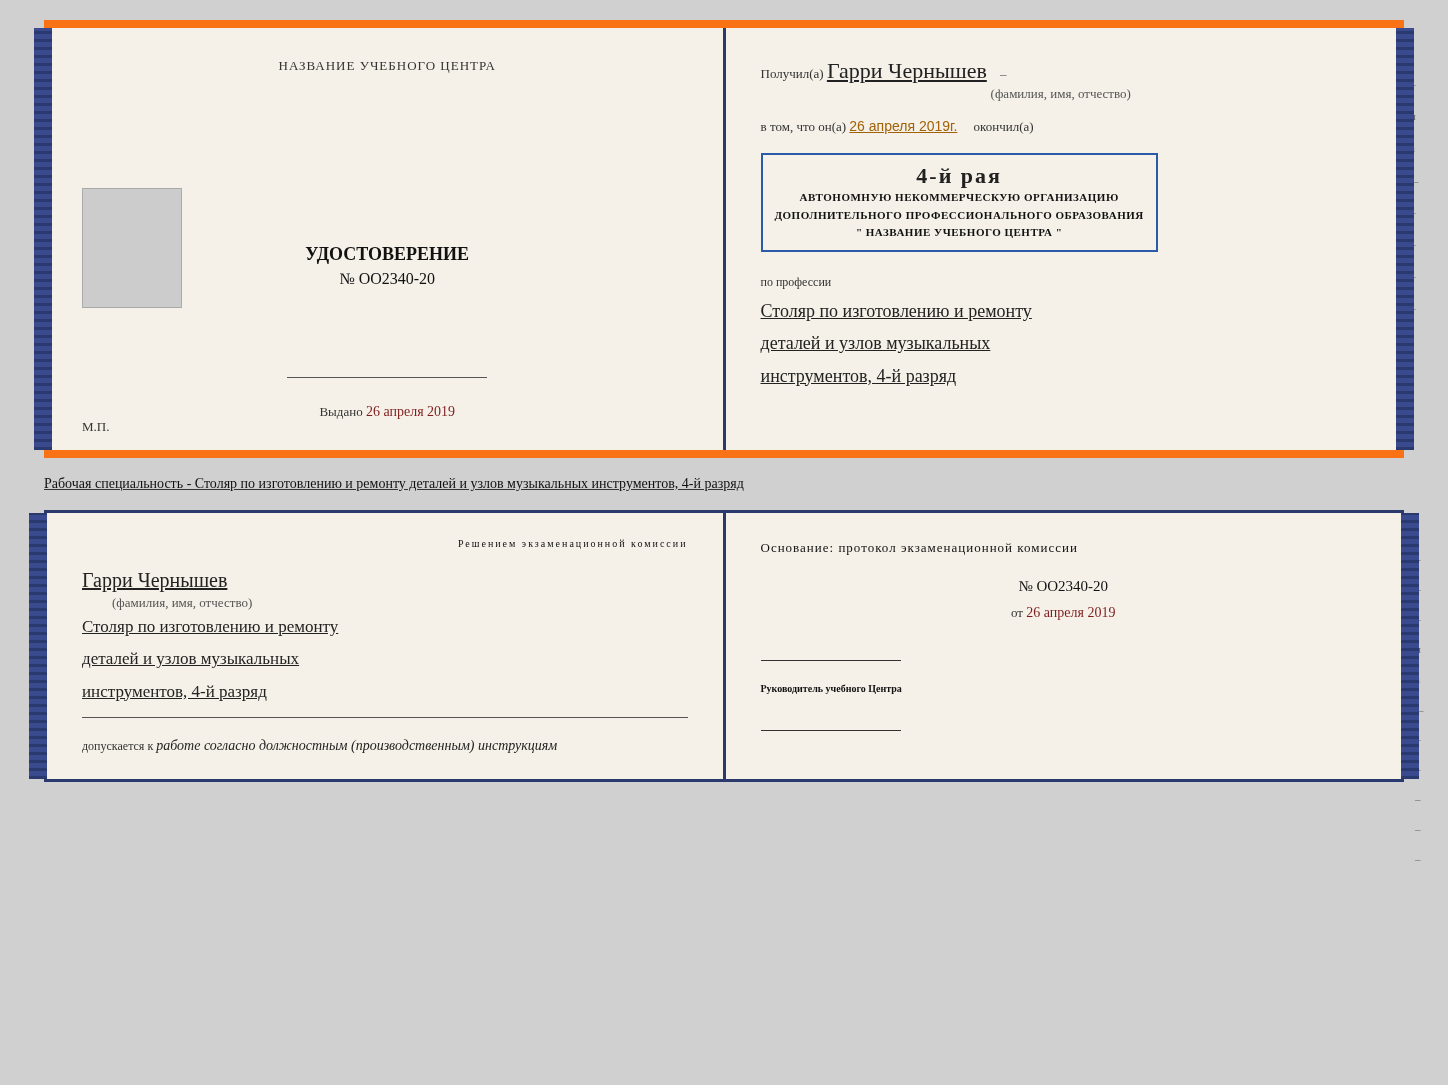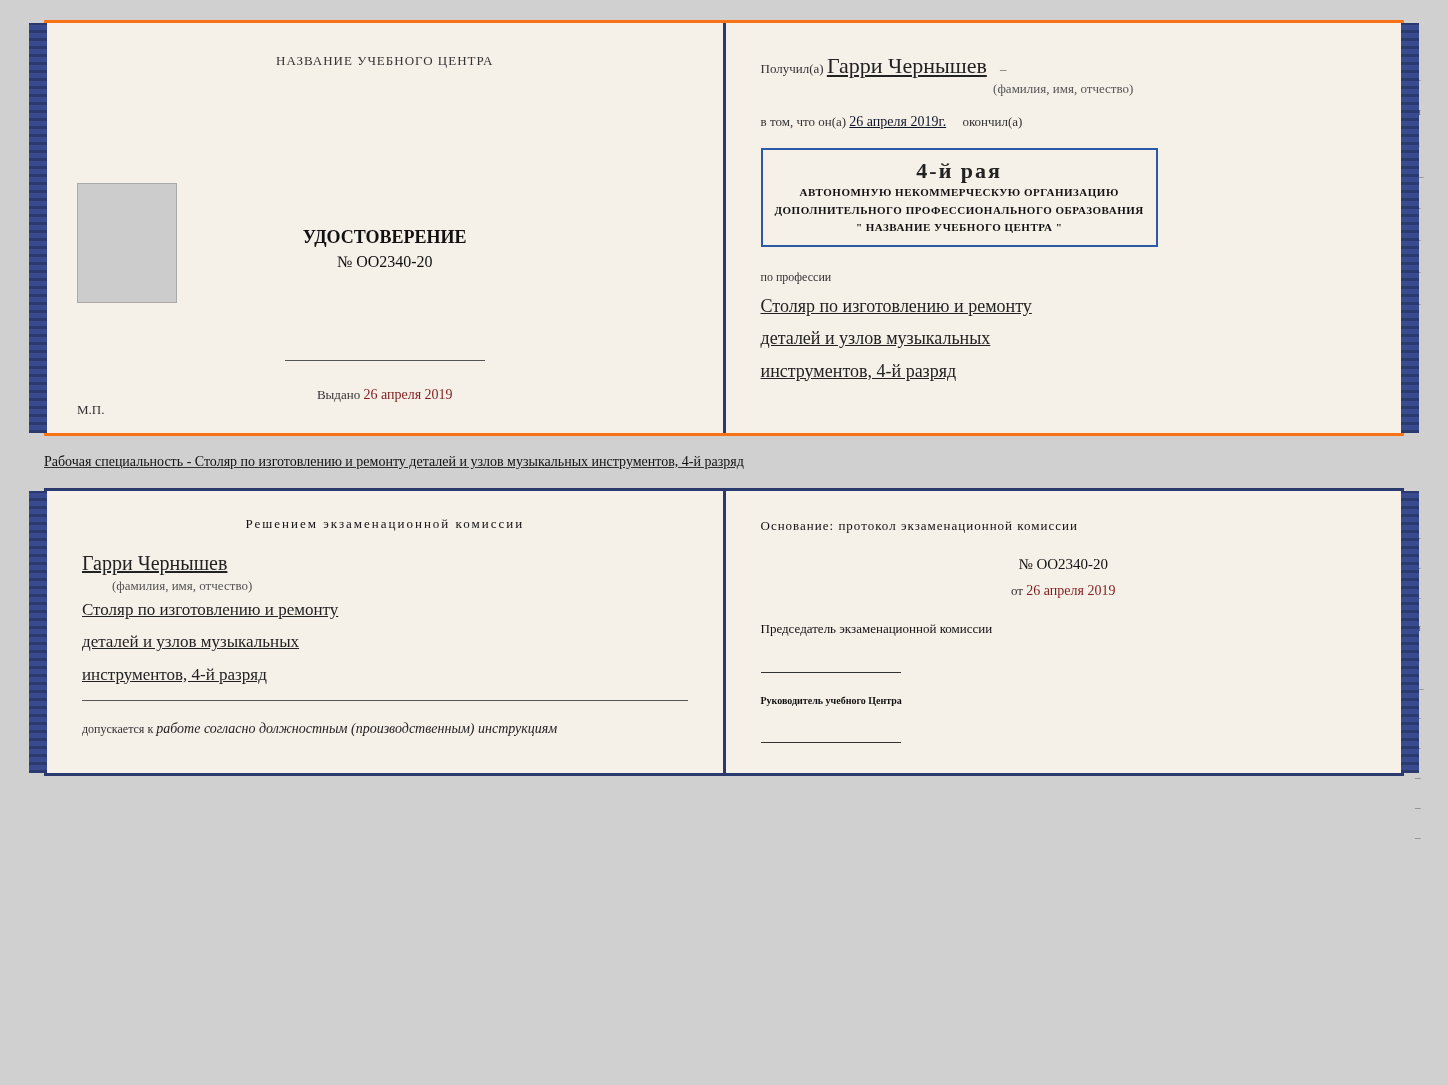--- a/index.html
+++ b/index.html
@@ -19,21 +19,21 @@
       display: flex;
       flex-direction: column;
       gap: 10px;
     }
 
     
     .diploma-book {
       display: flex;
       width: 100%;
       background: #f5f0e8;
-      border: 3px solid #f97316;
+      border: 8px solid #f97316;
       position: relative;
     }
 
     .diploma-left, .diploma-right {
       flex: 1;
       padding: 30px 35px;
       position: relative;
     }
 
     .diploma-left {
@@ -76,21 +76,21 @@
       color: #333;
       margin-bottom: 30px;
       font-weight: normal;
     }
 
     .udostoverenie-title {
       text-align: center;
       font-size: 18px;
       font-weight: bold;
       color: #111;
-      margin: 28px 0 5px 0;
+      margin: 40px 0 5px 0;
     }
 
     .udostoverenie-number {
       text-align: center;
       font-size: 16px;
       color: #111;
       margin-bottom: 40px;
     }
 
     .photo-placeholder {
@@ -147,23 +147,23 @@
     }
 
     .vtom-line {
       font-size: 13px;
       color: #333;
       margin-top: 20px;
       margin-bottom: 5px;
     }
 
     .date-handwritten {
-      font-family: Liberation Serif, serif;
+      font-family: Liberation Sans, sans-serif;
       font-size: 14px;
-      color: #0f172a;
+      color: #a16207;
       text-decoration: underline;
     }
 
     .okончил-label {
       font-size: 13px;
       color: #333;
     }
 
     .stamp-box {
       border: 2.5px solid #2a5aa8;
@@ -241,25 +241,25 @@
       flex: 1;
       padding: 25px 35px;
       position: relative;
     }
 
     .inner-left {
       border-right: 3px solid #2a3a6e;
     }
 
     .resheniem-title {
-      font-size: 13px;
+      font-size: 10px;
       letter-spacing: 2px;
       color: #111;
       margin-bottom: 20px;
-      text-align: center;
+      text-align: right;
     }
 
     .inner-handwritten-name {
       font-family: 'Segoe Script', 'Brush Script MT', cursive;
       font-size: 20px;
       color: #222;
       text-decoration: underline;
       display: block;
       margin-bottom: 3px;
     }
@@ -496,21 +496,20 @@
     <div class="inner-right">
       <p class="osnovanie-title">Основание: протокол экзаменационной  комиссии</p>
 
       <p class="number-center">№  OO2340-20</p>
 
       <p class="date-center">
         <span class="date-of">от</span>
         <span class="date-handwritten-inner">26 апреля 2019</span>
       </p>
 
-      <p class="predsedatel-label">Председатель экзаменационной комиссии</p>
       <div class="signature-line"></div>
 
       <p class="rukovoditel-label">Руководитель учебного Центра</p>
       <div class="signature-line"></div>
 
       <div class="right-edge-marks-inner">
         <span>–</span>
         <span>–</span>
         <span>–</span>
         <span>и</span>

